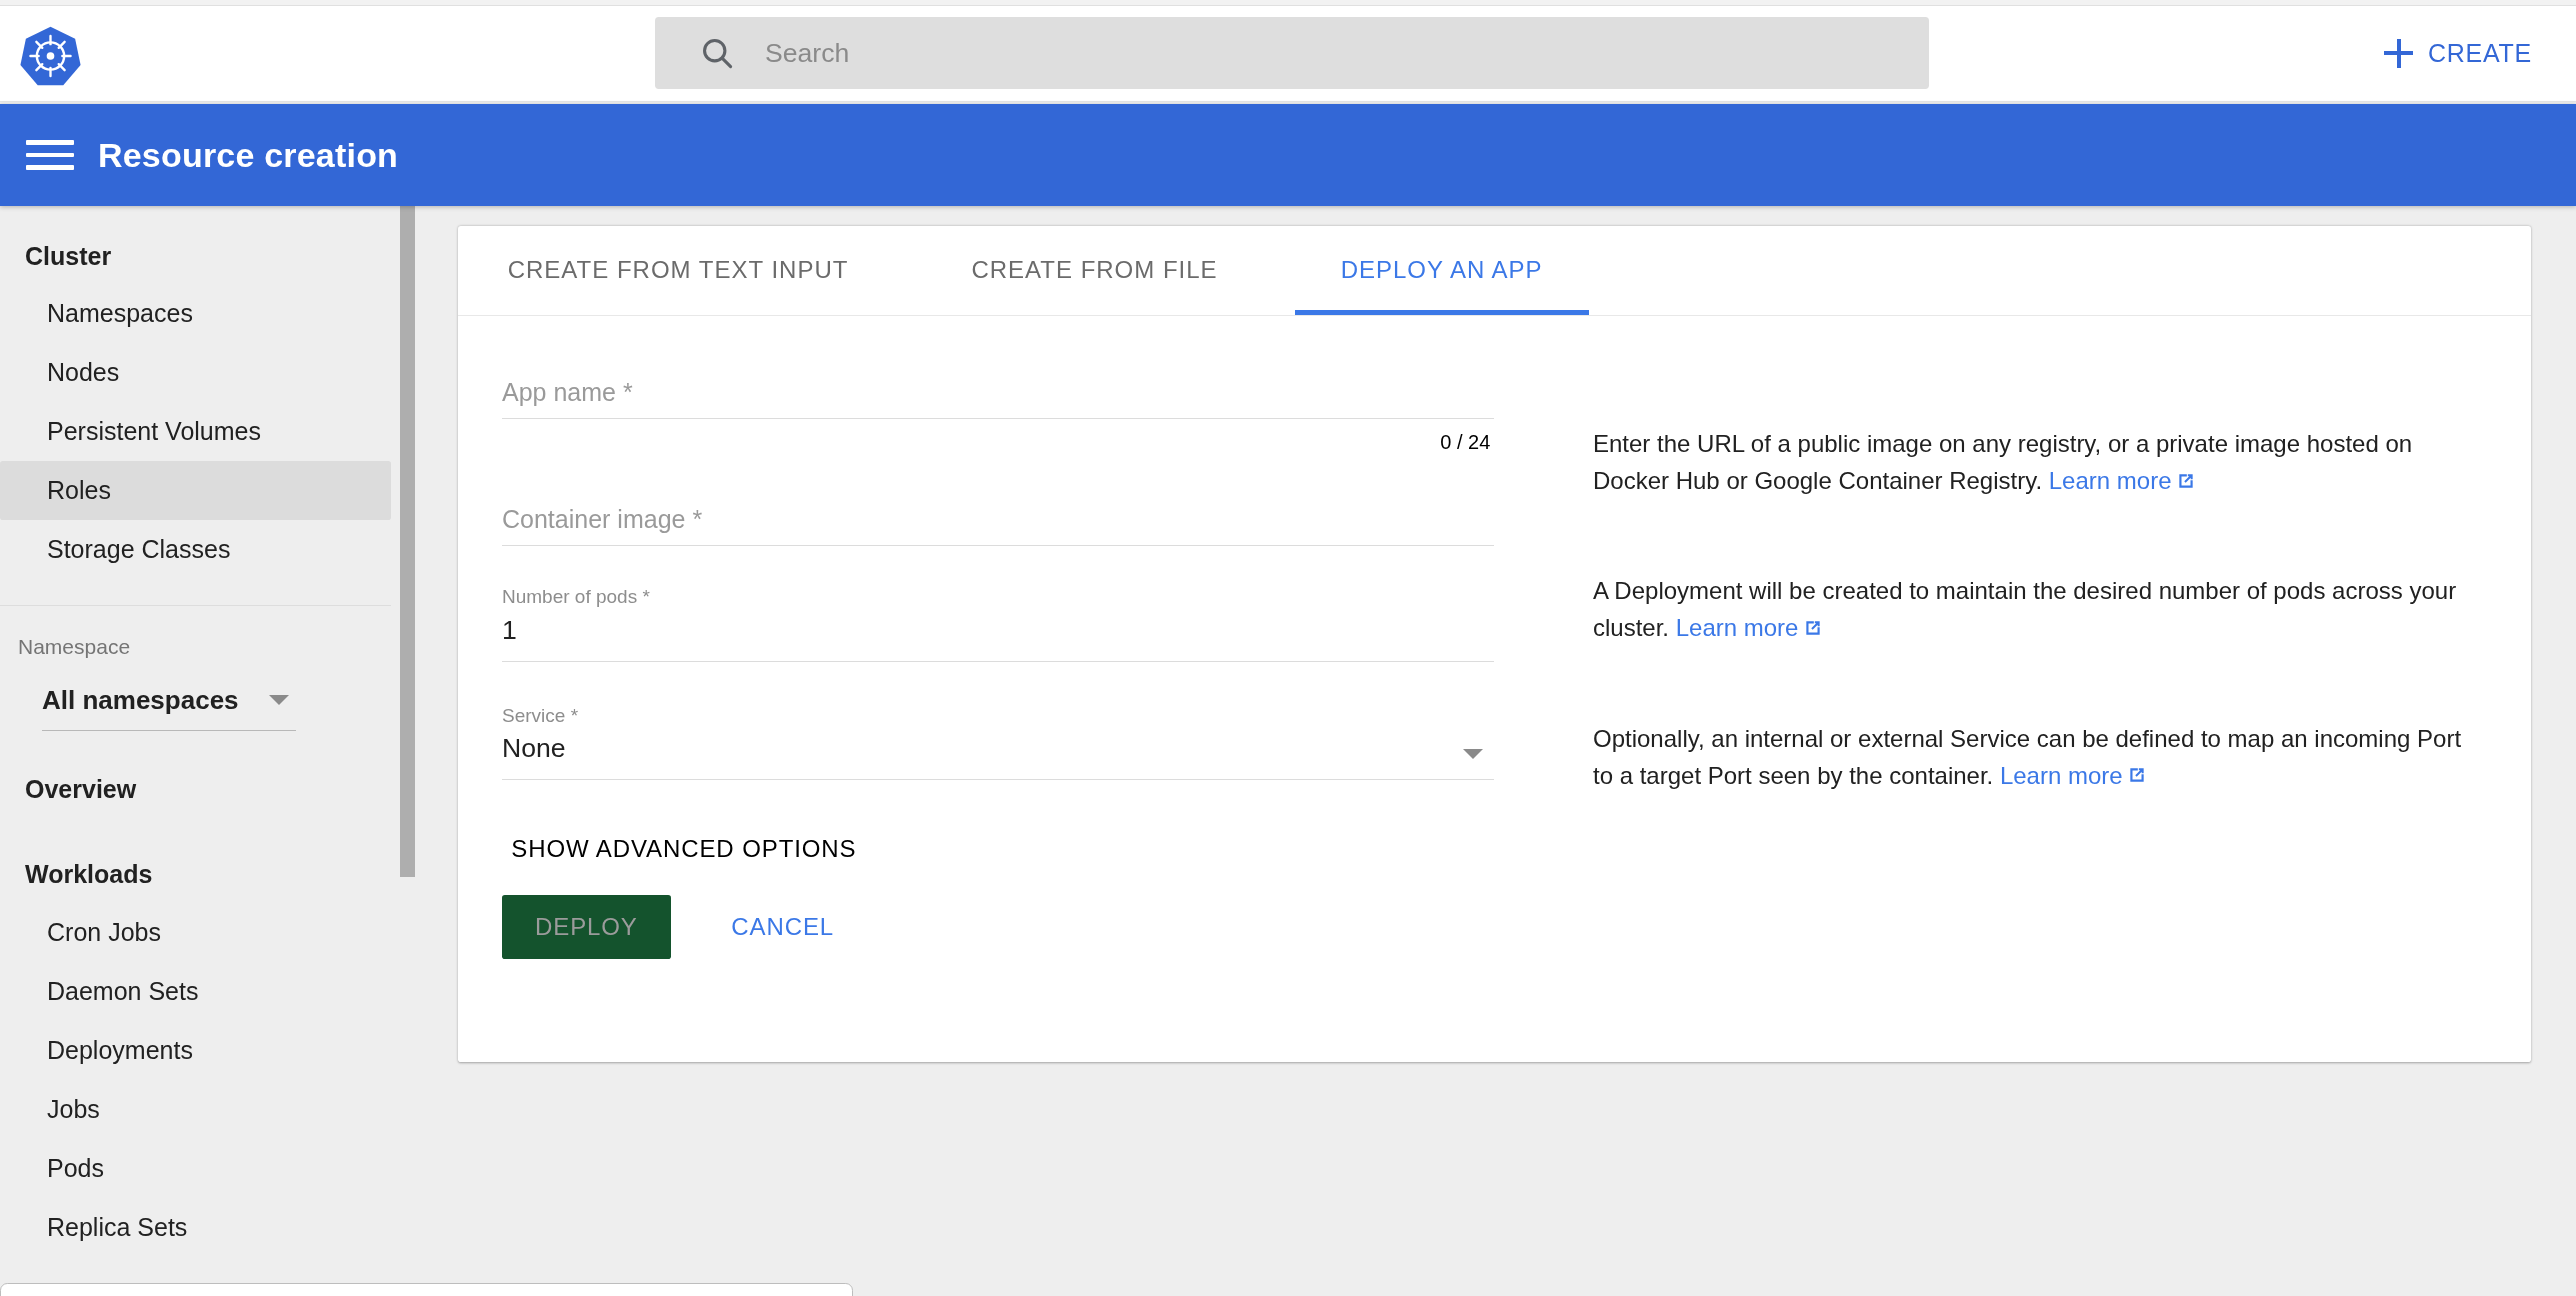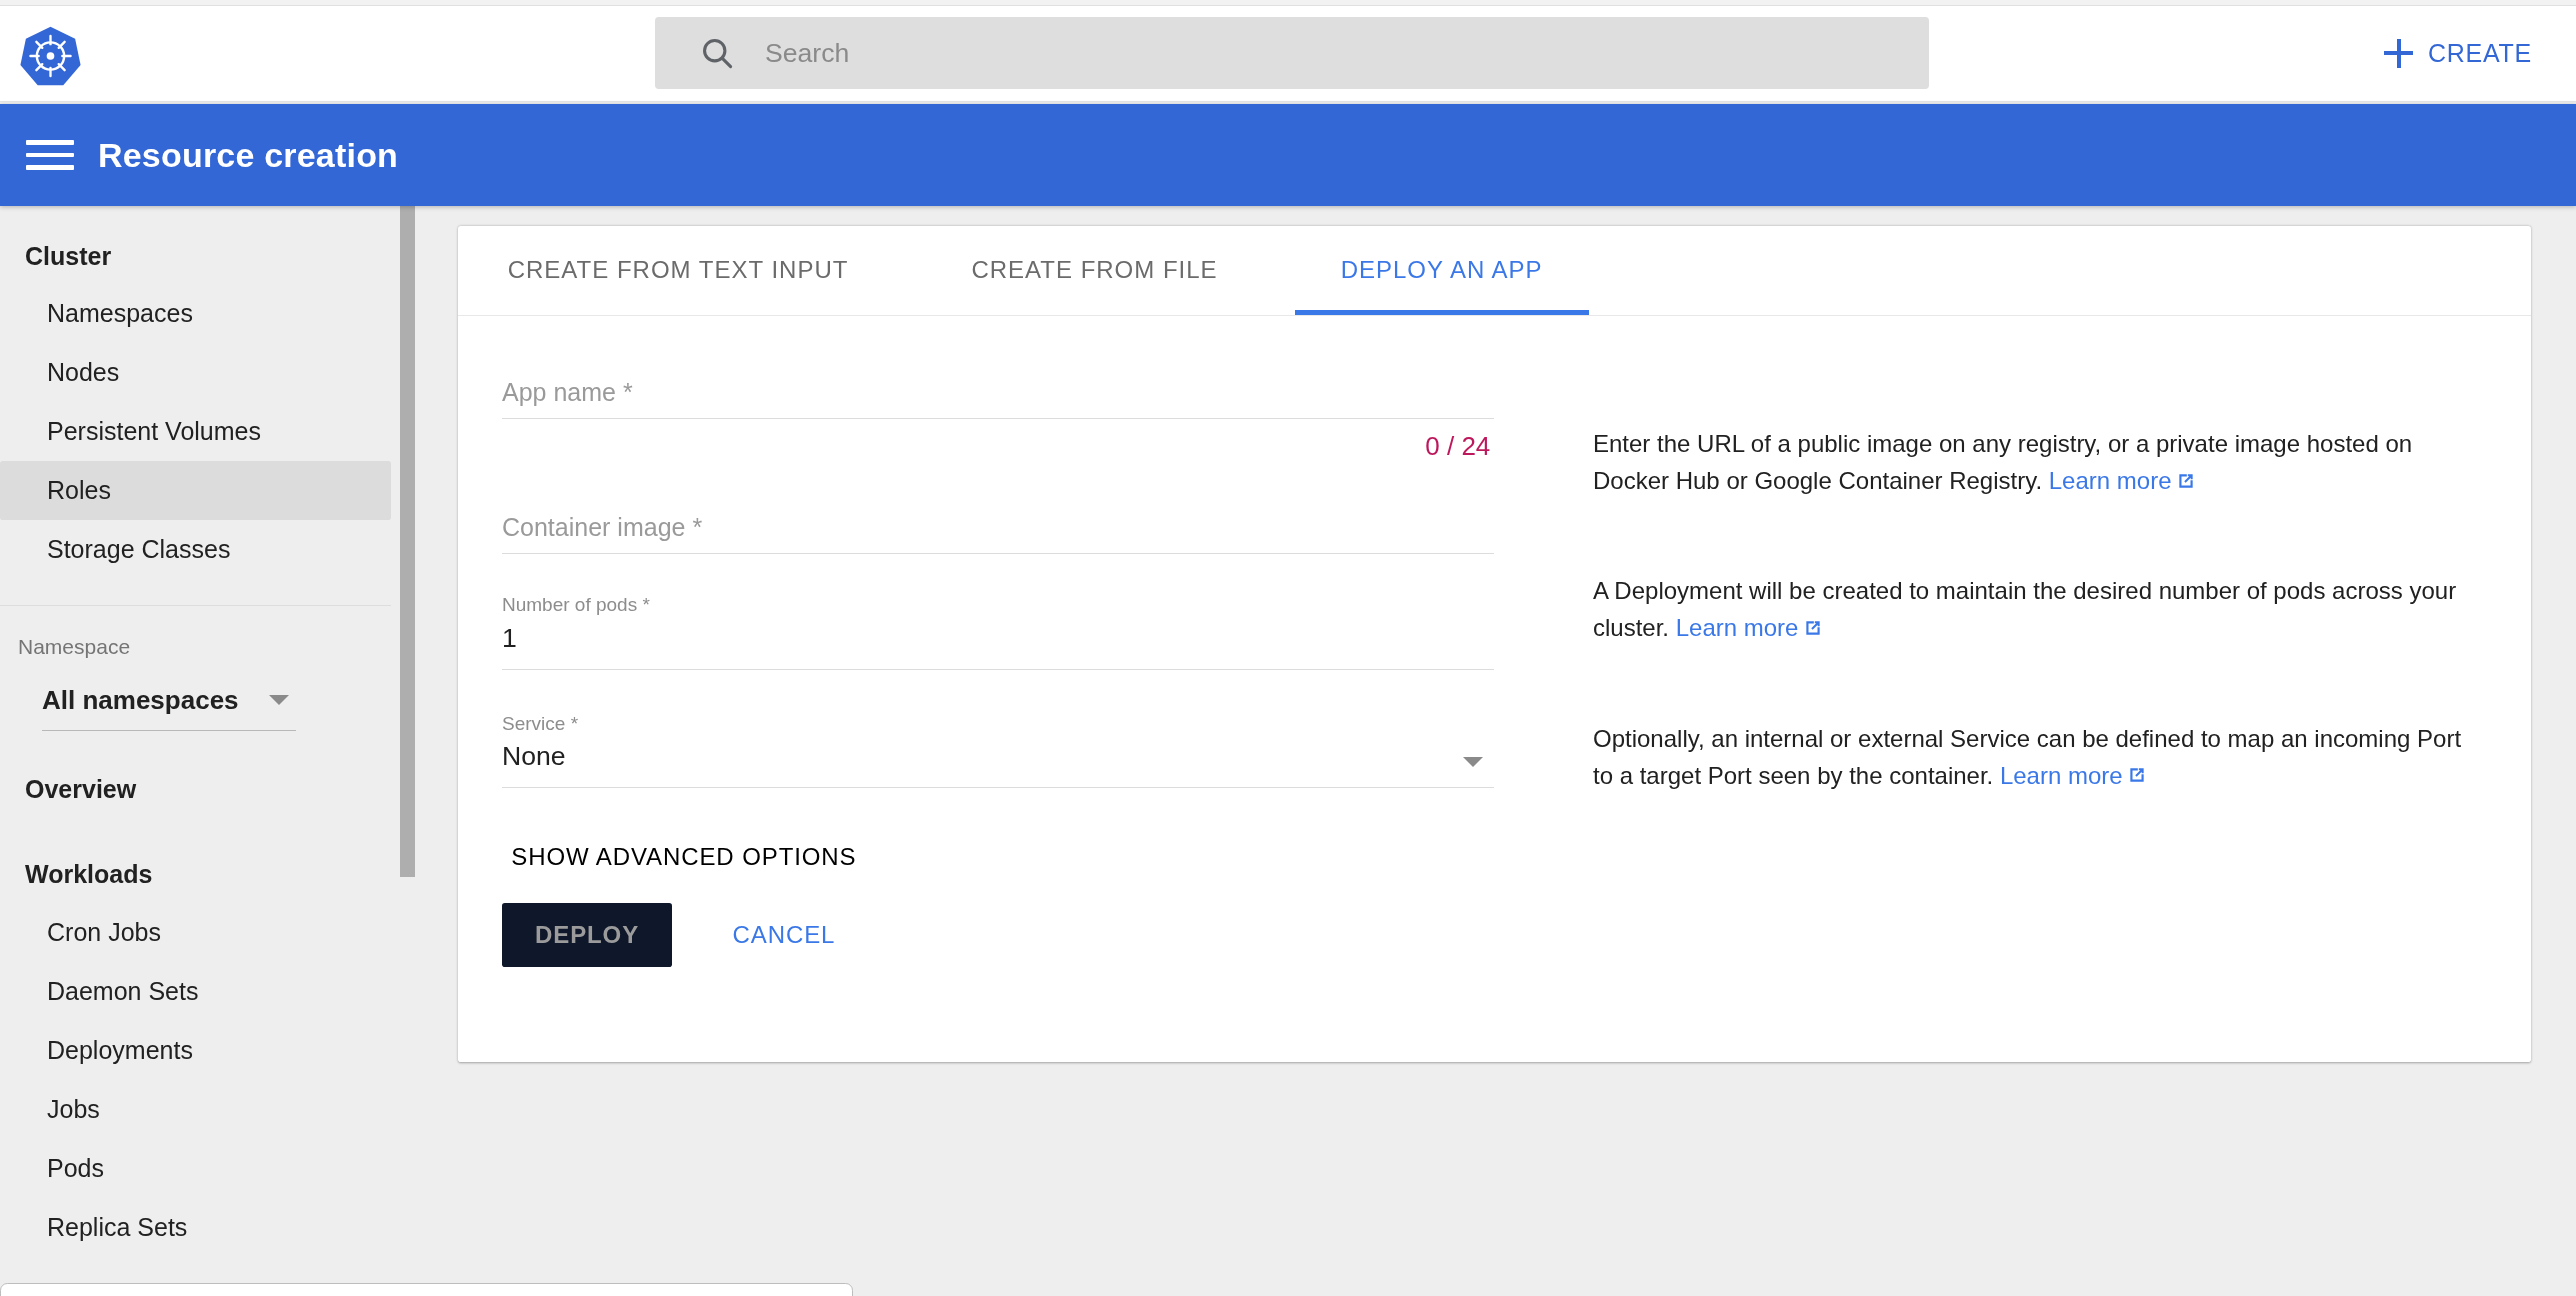--- a/index.html
+++ b/index.html
@@ -295,22 +295,22 @@
     margin-bottom: 3.7px;
     height: 25px;
   }
   .field-value {
     font-size: 26.6px;
     color: #212121;
     padding-bottom: 7.3px;
   }
   .counter {
     text-align: right;
-    font-size: 26px;
-    color: #be185d;
+    font-size: 20px;
+    color: #000000;
     margin-top: 12px;
     padding-right: 3.7px;
   }
 
   .fld-appname { width: 992px; margin-top: 7.3px; }
   .fld-image   { width: 992px; margin-top: 39px; }
   .fld-pods    { width: 992px; margin-top: 40px; }
   .fld-service { width: 992px; margin-top: 43px; }
 
   .select-row {
@@ -340,31 +340,30 @@
     margin-left: -3.7px;
   }
 
   .btn-row {
     margin-top: 23px;
     display: flex;
     align-items: center;
     gap: 0;
   }
   .btn-deploy {
-    background: #0f172a;
+    background: #14532d;
     color: #9b9b9b;
     border: none;
     height: 64px;
     padding: 0 33px;
     font-size: 24px;
     letter-spacing: 0.9px;
     border-radius: 2.8px;
     font-family: "Liberation Sans", sans-serif;
     cursor: default;
-    font-weight: bold;
   }
   .btn-cancel {
     background: transparent;
     color: #3b78e7;
     border: none;
     height: 64px;
     padding: 0 27.5px;
     margin-left: 33px;
     font-size: 24px;
     letter-spacing: 0.9px;

